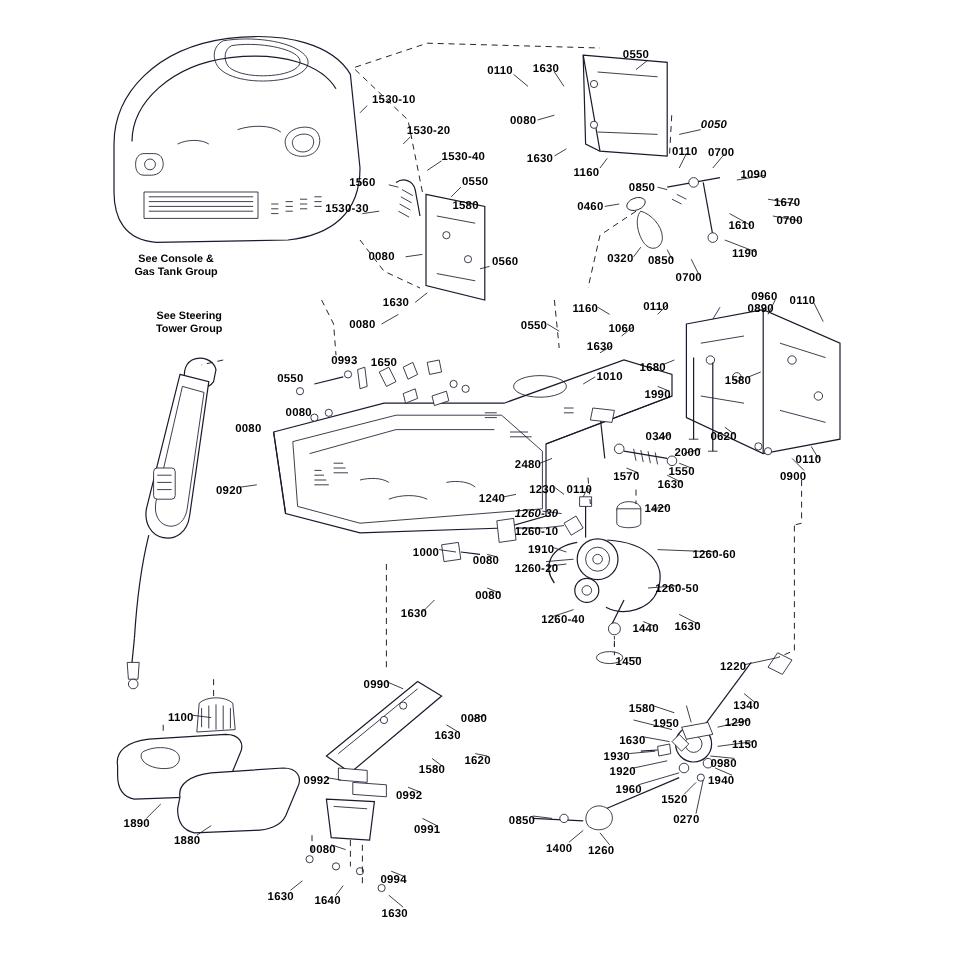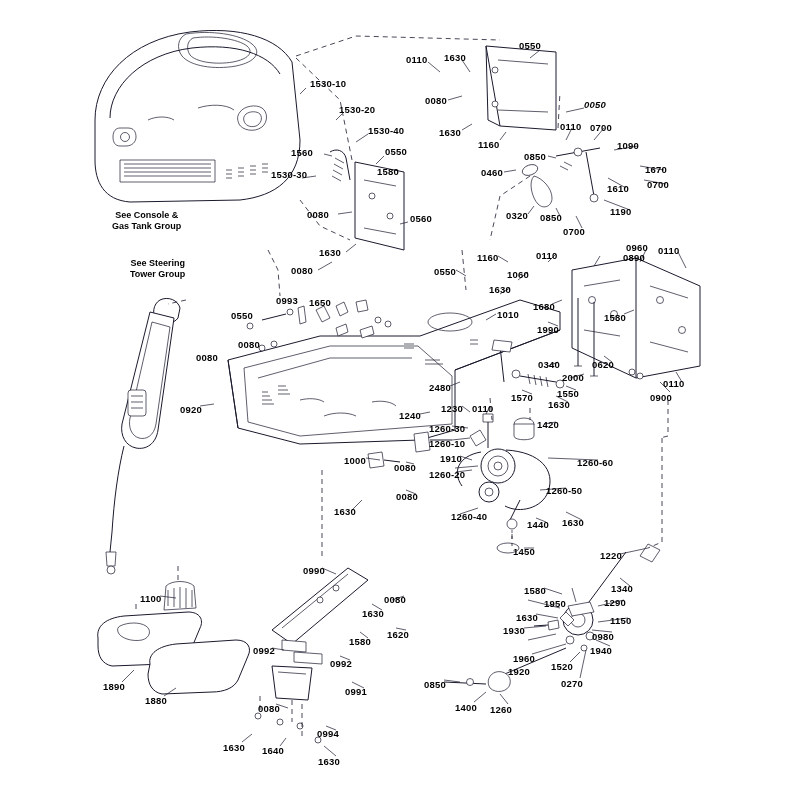--- a/index.html
+++ b/index.html
@@ -339,21 +339,21 @@
       <div class="callout" style="left: 650px; top: 393px;">0900</div>
       <div class="callout" style="left: 557px; top: 389px;">1550</div>
       <div class="callout" style="left: 511px; top: 393px;">1570</div>
       <div class="callout" style="left: 548px; top: 400px;">1630</div>
       <div class="callout" style="left: 429px; top: 383px;">2480</div>
       <div class="callout" style="left: 180px; top: 405px;">0920</div>
       <div class="callout" style="left: 399px; top: 411px;">1240</div>
       <div class="callout" style="left: 441px; top: 404px;">1230</div>
       <div class="callout" style="left: 472px; top: 404px;">0110</div>
       <div class="callout" style="left: 537px; top: 420px;">1420</div>
-      <div class="callout" style="left: 429px; top: 424px;">1260-30</div>
+      <div class="callout" style="left: 429px; top: 424px; font-style: italic;">1260-30</div>
       <div class="callout" style="left: 429px; top: 439px;">1260-10</div>
       <div class="callout" style="left: 440px; top: 454px;">1910</div>
       <div class="callout" style="left: 344px; top: 456px;">1000</div>
       <div class="callout" style="left: 394px; top: 463px;">0080</div>
       <div class="callout" style="left: 429px; top: 470px;">1260-20</div>
       <div class="callout" style="left: 577px; top: 458px;">1260-60</div>
       <div class="callout" style="left: 546px; top: 486px;">1260-50</div>
       <div class="callout" style="left: 396px; top: 492px;">0080</div>
       <div class="callout" style="left: 451px; top: 512px;">1260-40</div>
       <div class="callout" style="left: 527px; top: 520px;">1440</div>
@@ -367,21 +367,21 @@
       <div class="callout" style="left: 140px; top: 594px;">1100</div>
       <div class="callout" style="left: 384px; top: 595px;">0080</div>
       <div class="callout" style="left: 508px; top: 599px; margin-left: 36px;">1950</div>
       <div class="callout" style="left: 604px; top: 598px;">1290</div>
       <div class="callout" style="left: 516px; top: 613px;">1630</div>
       <div class="callout" style="left: 610px; top: 616px;">1150</div>
       <div class="callout" style="left: 362px; top: 609px;">1630</div>
       <div class="callout" style="left: 503px; top: 626px;">1930</div>
       <div class="callout" style="left: 387px; top: 630px;">1620</div>
       <div class="callout" style="left: 349px; top: 637px;">1580</div>
-      <div class="callout" style="left: 508px; top: 639px; margin-top: 28px;">1920</div>
+      <div class="callout" style="left: 508px; top: 639px;">1920</div>
       <div class="callout" style="left: 592px; top: 632px;">0980</div>
       <div class="callout" style="left: 253px; top: 646px;">0992</div>
       <div class="callout" style="left: 330px; top: 659px;">0992</div>
       <div class="callout" style="left: 513px; top: 654px; text-align: right;">1960</div>
       <div class="callout" style="left: 590px; top: 646px;">1940</div>
       <div class="callout" style="left: 551px; top: 662px;">1520</div>
       <div class="callout" style="left: 424px; top: 680px;">0850</div>
       <div class="callout" style="left: 561px; top: 679px;">0270</div>
       <div class="callout" style="left: 345px; top: 687px;">0991</div>
       <div class="callout" style="left: 103px; top: 682px;">1890</div>

